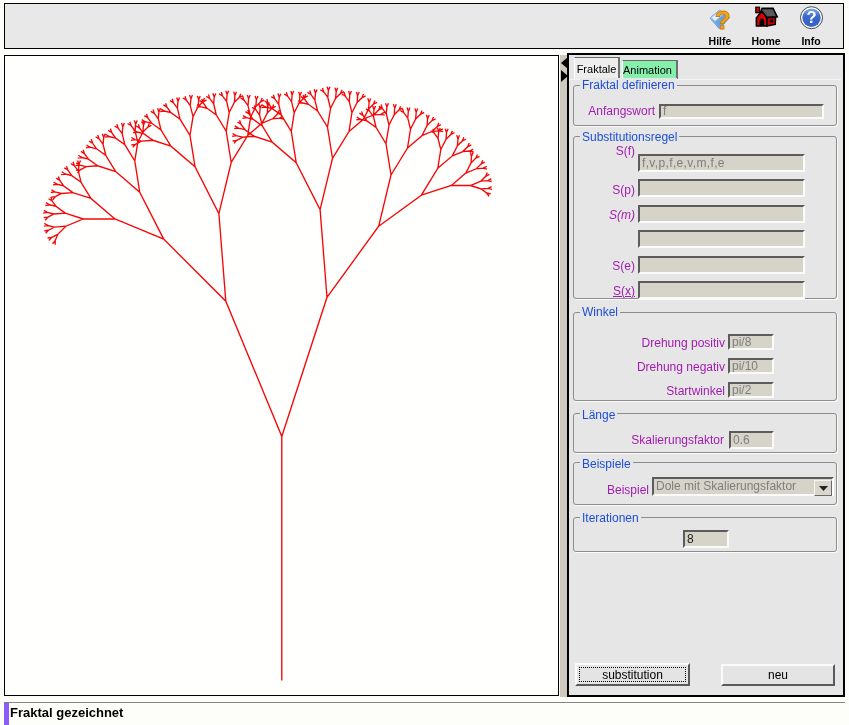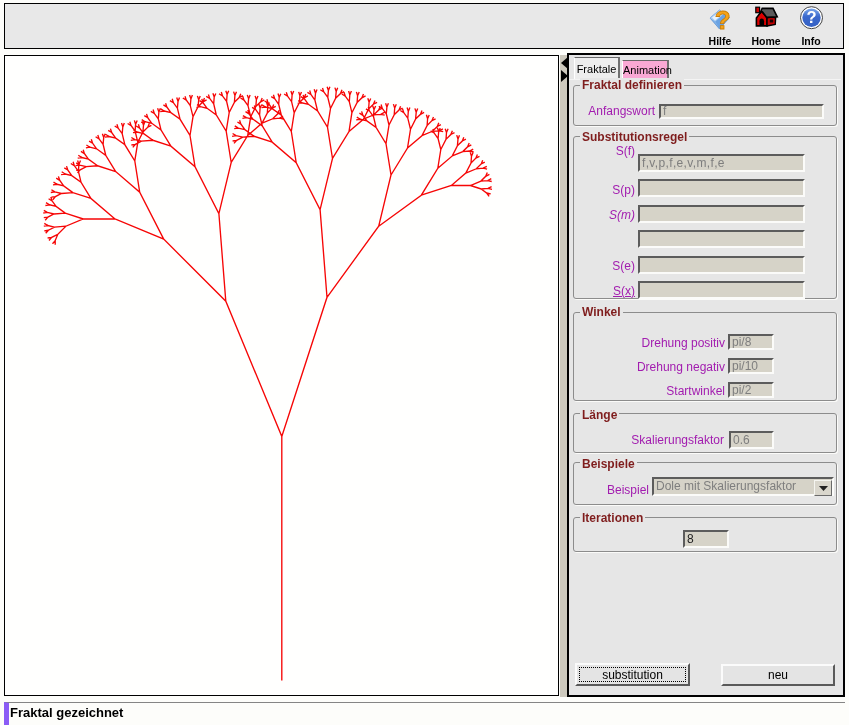--- a/index.html
+++ b/index.html
@@ -5,23 +5,23 @@
 * { margin:0; padding:0; box-sizing:border-box; }
 html,body { width:849px; height:725px; background:#fdfdfa; font-family:"Liberation Sans", sans-serif; overflow:hidden; position:relative; }
 .abs { position:absolute; }
 #toolbar { left:4px; top:3px; width:840px; height:46px; background:#e8e8e8; border:1px solid #000; }
 .icolabel { position:absolute; font-size:10.5px; font-weight:bold; color:#000; text-align:center; }
 #canvas { left:4px; top:55px; width:555px; height:641px; background:#fffffe; border:1px solid #000; }
 #splitter { left:560px; top:55px; width:7px; height:642px; background:#cdc9bd; }
 #rpanel { left:567px; top:53px; width:278px; height:644px; background:#e6e6e6; border:2px solid #000; }
 .tab { position:absolute; font-size:11px; color:#000; }
 #tab1 { left:574px; top:57px; width:46px; height:22px; background:#ededed; border-top:1px solid #666; border-left:1px solid #fff; border-right:2px solid #707070; text-align:center; line-height:22px; }
-#tab2 { left:622px; top:60px; width:47px; height:19px; background:#f9a8d4; border-top:1px solid #666; border-left:1px solid #fff; border-right:2px solid #707070; text-align:left; line-height:19px; }
+#tab2 { left:622px; top:60px; width:56px; height:19px; background:#86efac; border-top:1px solid #666; border-left:1px solid #fff; border-right:2px solid #707070; text-align:left; line-height:19px; }
 .grp { position:absolute; left:573px; width:264px; border:1px solid #8c8c8c; border-radius:3px; box-shadow:1px 1px 0 #fbfbf9; }
-.gtitle { position:absolute; font-size:12px; font-weight:bold; color:#7f1d1d; background:#e6e6e6; padding:0 2px; }
+.gtitle { position:absolute; font-size:12px; font-weight:normal; color:#1d4ed8; background:#e6e6e6; padding:0 2px; }
 .glabel { position:absolute; font-size:12px; color:#a21caf; text-align:right; }
 .fld { position:absolute; background:#d6d3c8; border:2px solid; border-color:#5c5c5c #fbfbf9 #fbfbf9 #5c5c5c; font-size:12px; color:#7e7e7e; padding-left:2px; overflow:hidden; white-space:nowrap; }
 .btn { position:absolute; background:#e4e4e4; border:2px solid; border-color:#fbfbfb #5a5a5a #5a5a5a #fbfbfb; font-size:12px; color:#000; text-align:center; }
 #status { left:4px; top:702px; width:841px; height:23px; border-top:1px solid #858585; border-left:5px solid #8b5cf6; background:#fdfdfa; font-size:13px; font-weight:bold; color:#000; padding-left:1px; padding-top:2px; }
 </style>
 </head>
 <body>
 <div id="toolbar" class="abs"></div>
 
 <svg class="abs" style="left:708px; top:6px;" width="24" height="24" viewBox="0 0 24 24">

